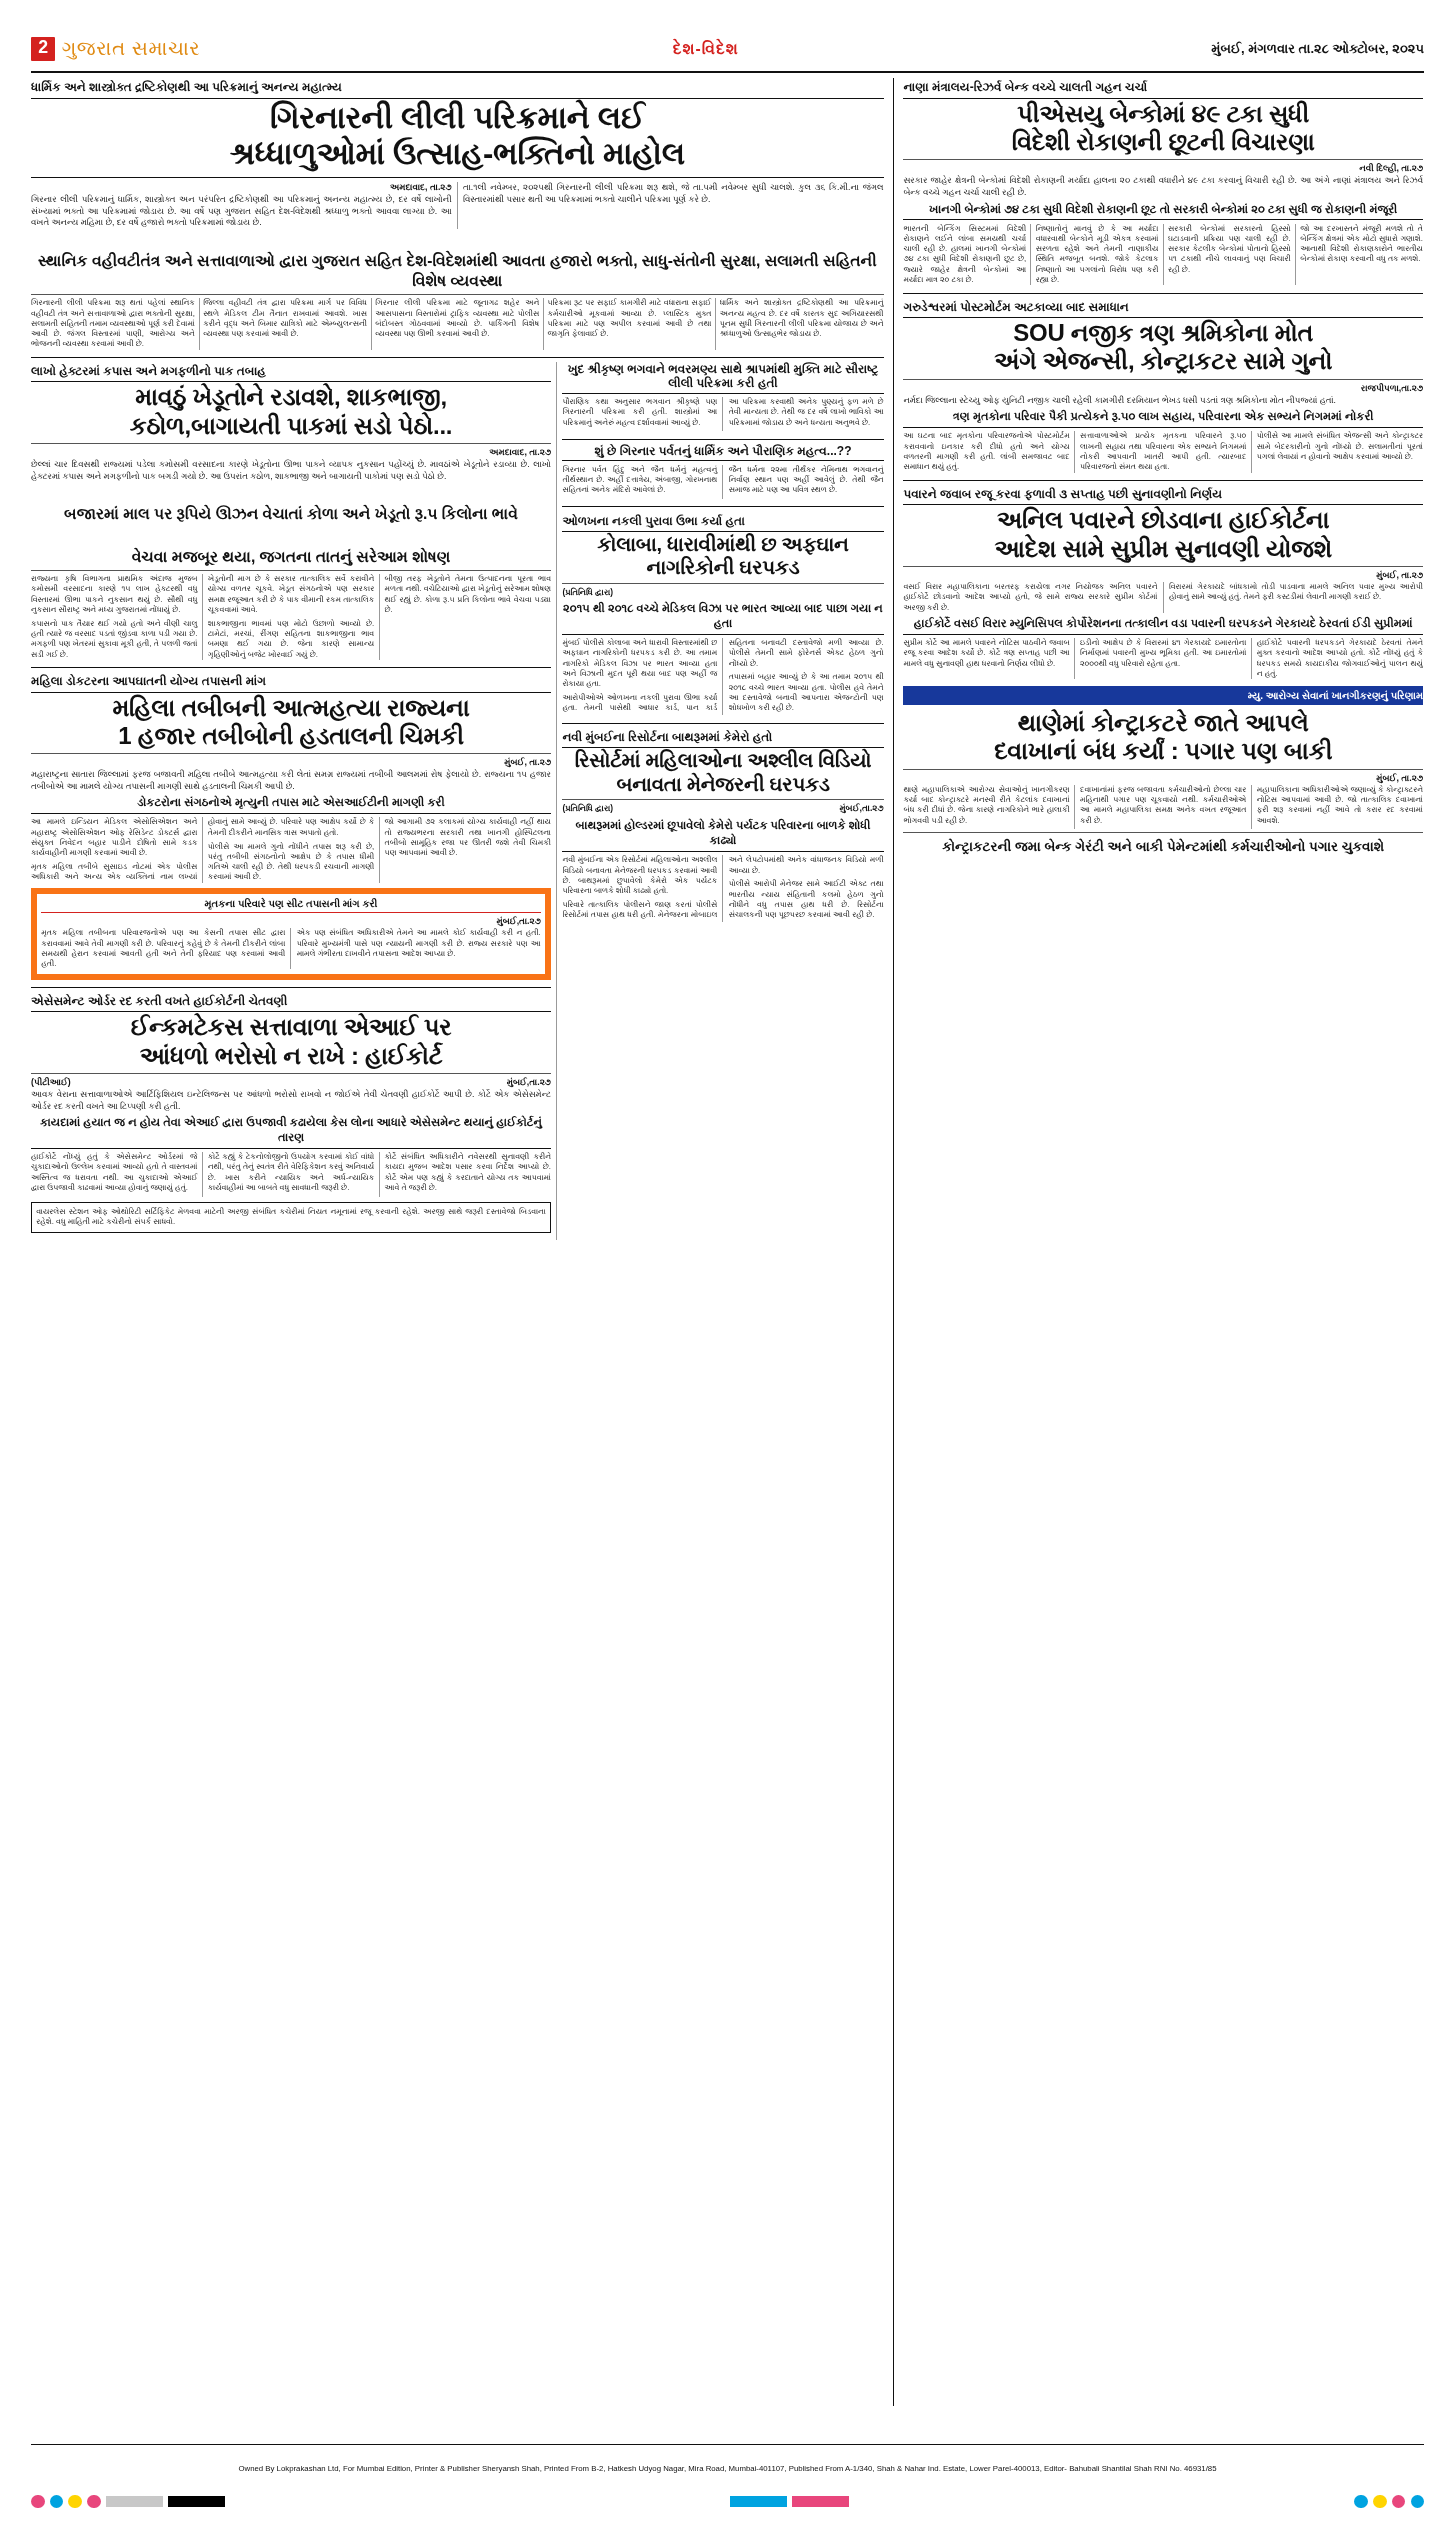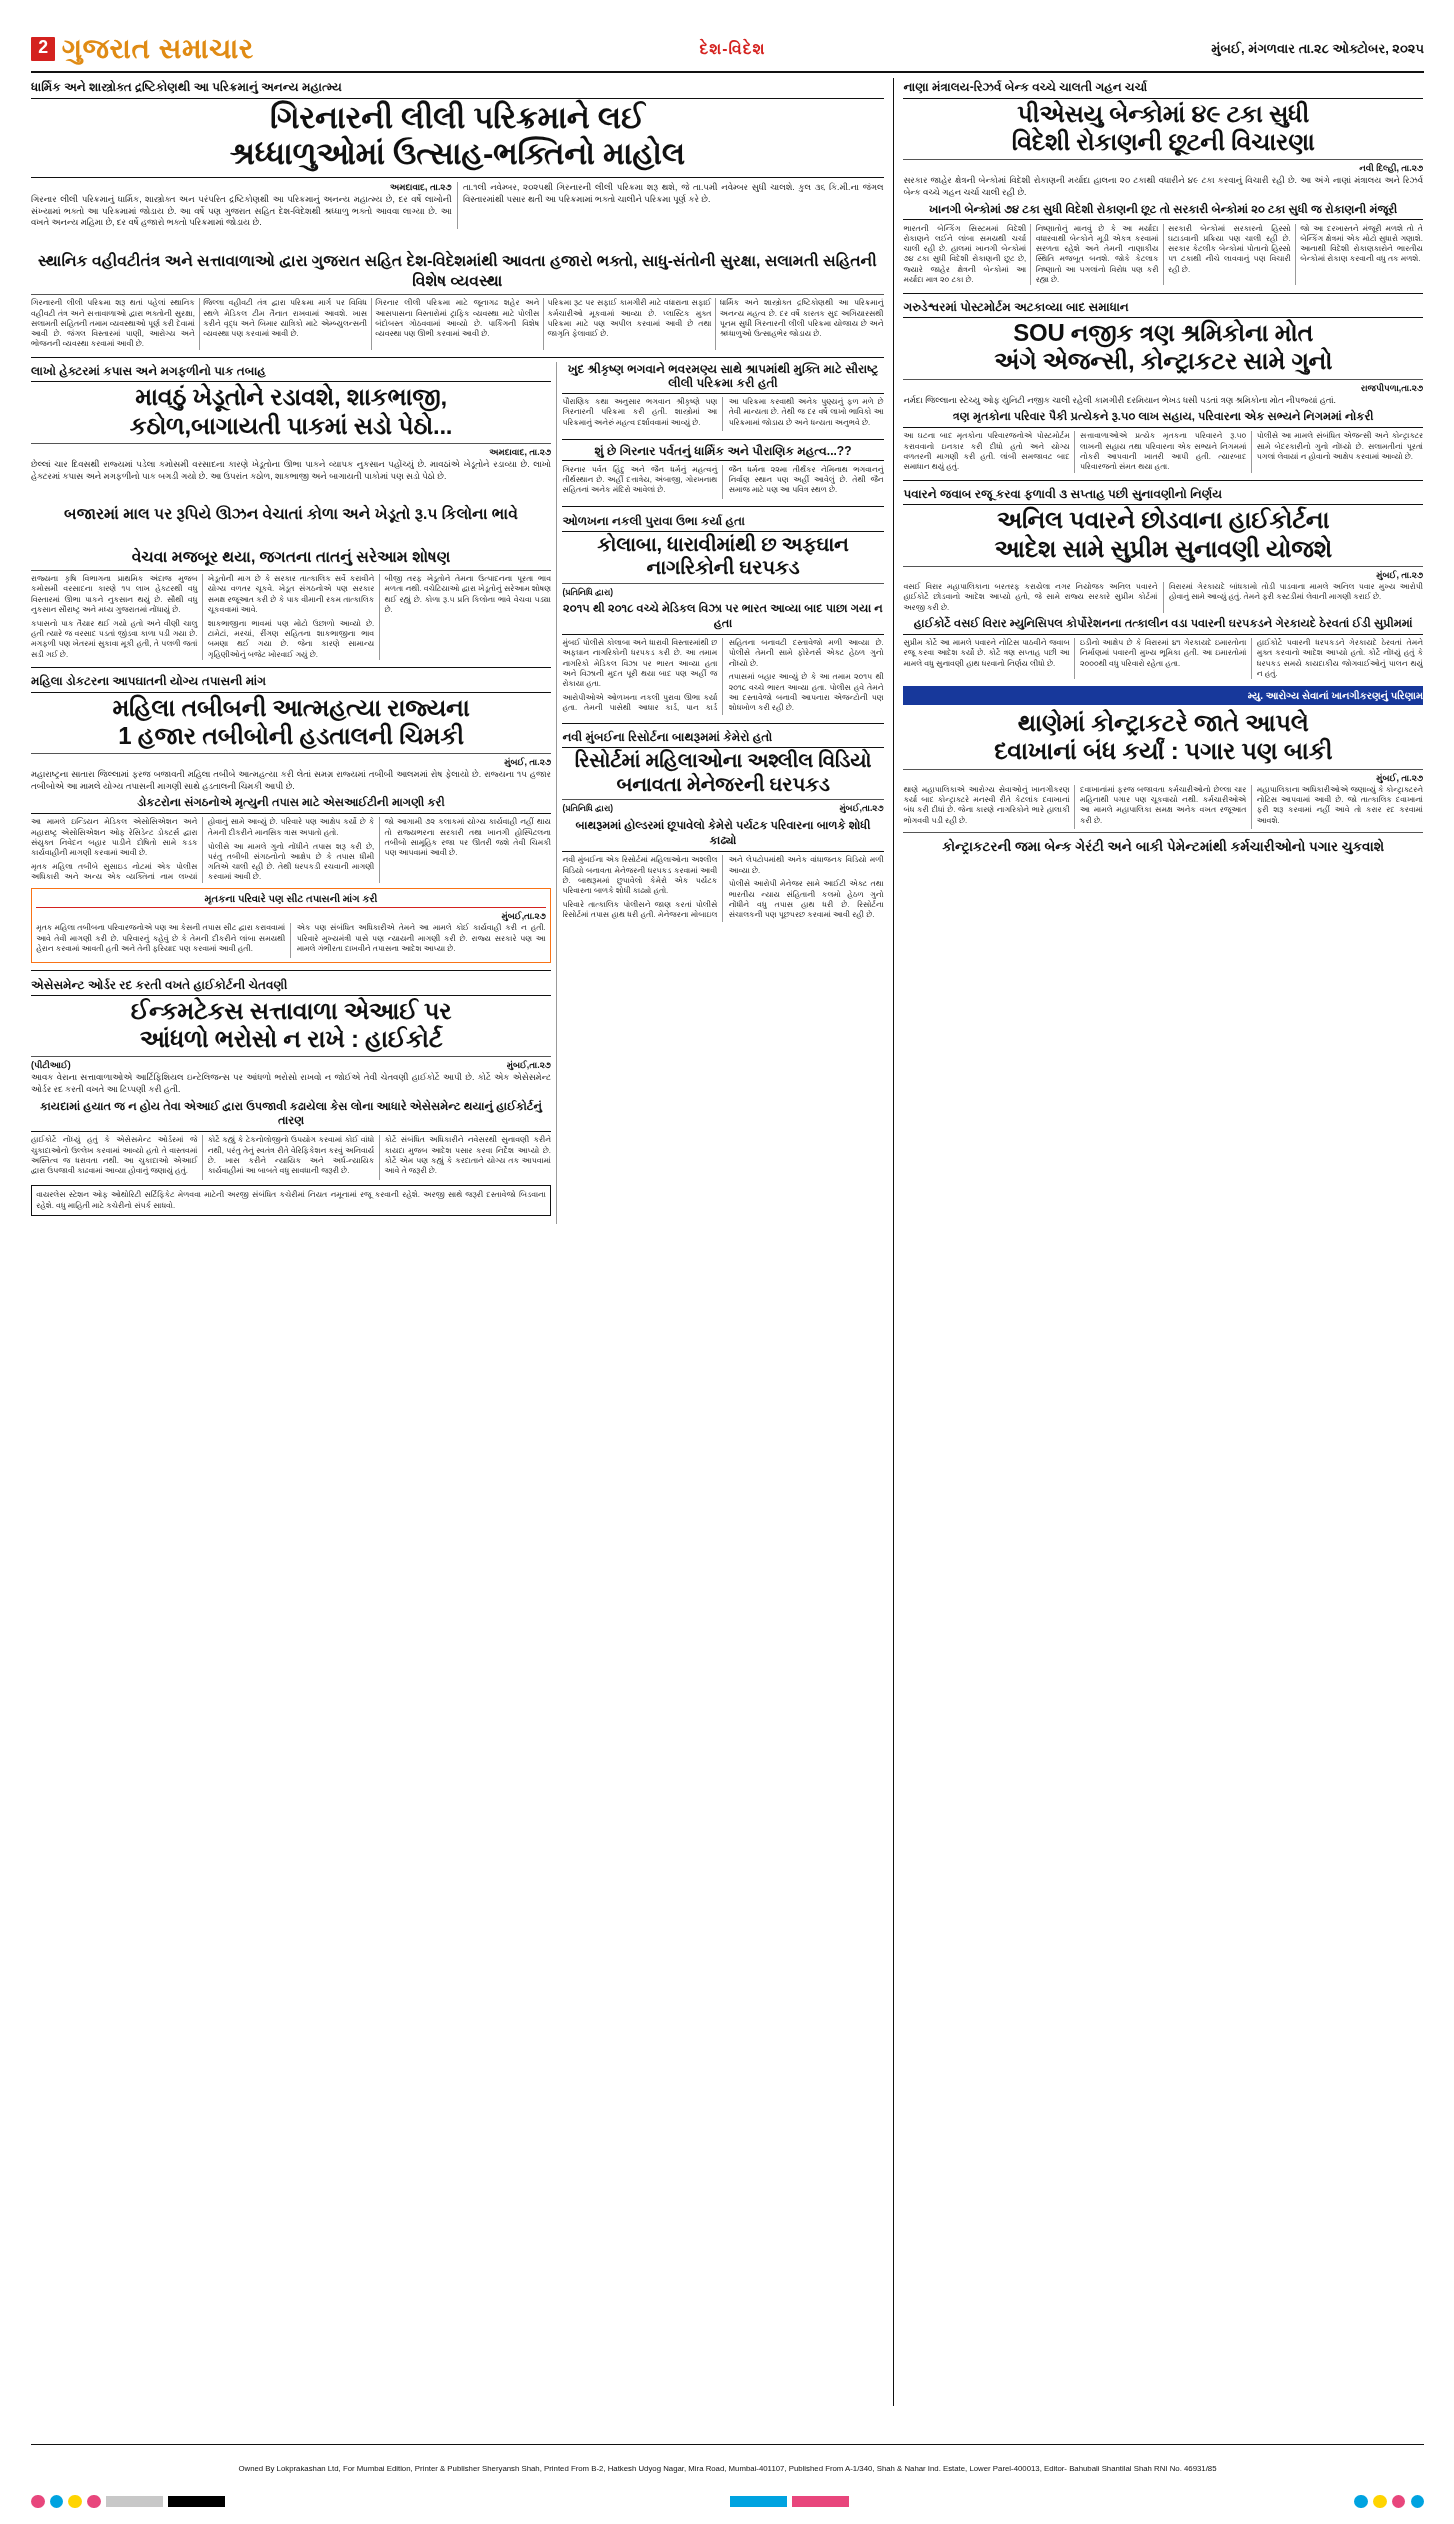--- a/index.html
+++ b/index.html
@@ -4,21 +4,21 @@
 <style>
   html,body{margin:0;padding:0;background:#ffffff;}
   body{font-family:"Liberation Sans",sans-serif;color:#111;}
   .page{width:1455px;height:2525px;position:relative;background:#fff;box-sizing:border-box;padding:0;}
   .inner{position:absolute;left:31px;top:31px;width:1393px;height:2463px;}
 
   
   .masthead{display:flex;align-items:center;justify-content:space-between;border-bottom:2.1px solid #111;padding-bottom:4.2px;height:36px;}
   .mh-left{display:flex;align-items:center;gap:6.2px;}
   .pagebadge{background:#d4221f;color:#fff;font-size:17.7px;font-weight:bold;padding:2.1px 7.3px 4.2px 7.3px;line-height:1;border-radius:1px;}
-  .papername{color:#e08b14;font-size:28px;font-weight:bold;letter-spacing:0.5px;}
+  .papername{color:#e08b14;font-size:20px;font-weight:normal;letter-spacing:0.5px;}
   .mh-center{color:#d4221f;font-size:15.6px;font-weight:bold;letter-spacing:1px;}
   .mh-right{font-size:13px;color:#111;font-weight:bold;}
 
   
   .body-grid{display:flex;gap:0px;margin-top:5.2px;height:2328px;}
   .left-zone{width:863px;padding-right:9.4px;box-sizing:border-box;border-right:1px solid #111;}
   .right-zone{width:529px;padding-left:9.4px;box-sizing:border-box;}
 
   
   .rule{border-top:1px solid #111;margin:4.2px 0;}
@@ -35,21 +35,21 @@
   .smalltext p{margin:0 0 3.6px 0;}
 
   .cols2{column-count:2;column-gap:11.4px;column-rule:0.5px solid #999;}
   .cols3{column-count:3;column-gap:10.4px;column-rule:0.5px solid #999;}
   .cols4{column-count:4;column-gap:9.4px;column-rule:0.5px solid #999;}
   .cols5{column-count:5;column-gap:8.3px;column-rule:0.5px solid #999;}
 
   .flexrow{display:flex;}
   .sep{border-left:0.5px solid #999;margin:0 5.2px;}
 
-  .boxed{border:1px solid #f97316;padding:4.2px;margin-top:5.2px;}
+  .boxed{border:6px solid #f97316;padding:4.2px;margin-top:5.2px;}
   .boxed .bt{font-size:10px;font-weight:bold;text-align:center;border-bottom:0.5px solid #d4221f;padding-bottom:2.1px;margin-bottom:3.1px;}
 
   .blackbox{border:1px solid #111;padding:4.2px;margin-top:5.2px;}
   .bluebar{background:#17389b;color:#fff;text-align:right;font-size:10px;font-weight:bold;padding:3.1px 0;margin-top:5.2px;}
 
   .underline-title{font-size:12px;font-weight:bold;text-align:center;border-bottom:1px solid #111;padding-bottom:2.6px;margin-bottom:3.1px;}
   .boldline{font-size:13.5px;font-weight:bold;text-align:center;line-height:1.3;margin:4.2px 0;}
   .boldline2{font-size:11.4px;font-weight:bold;text-align:center;line-height:1.3;margin:3.1px 0;border-bottom:0.5px solid #111;padding-bottom:3.1px;}
 
   .block{margin-bottom:7.3px;}

